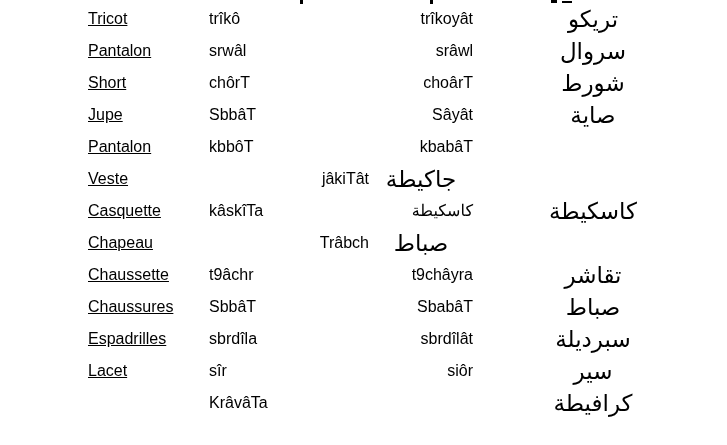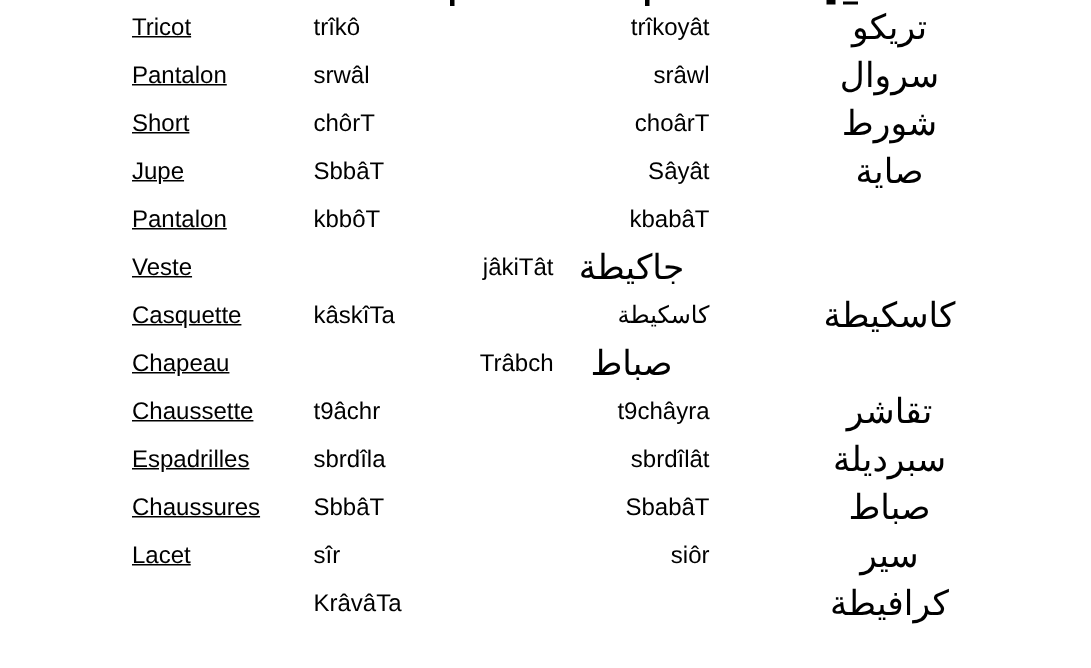--- a/index.html
+++ b/index.html
@@ -96,30 +96,30 @@
     <div class="cell c-plural">Trâbch</div>
     <div class="cell c-arabic">صباط</div>
   </div>
       <div class="row">
     <div class="cell c-french">Chaussette</div>
     <div class="cell c-singular">t9âchr</div>
     <div class="cell c-plural">t9châyra</div>
     <div class="cell c-arabic">تقاشر</div>
   </div>
       <div class="row">
+    <div class="cell c-french">Chaussures</div>
+    <div class="cell c-singular">SbbâT</div>
+    <div class="cell c-plural">SbabâT</div>
+    <div class="cell c-arabic">صباط</div>
+  </div>
+      <div class="row">
     <div class="cell c-french">Espadrilles</div>
     <div class="cell c-singular">sbrdîla</div>
     <div class="cell c-plural">sbrdîlât</div>
     <div class="cell c-arabic">سبرديلة</div>
-  </div>
-      <div class="row">
-    <div class="cell c-french">Chaussures</div>
-    <div class="cell c-singular">SbbâT</div>
-    <div class="cell c-plural">SbabâT</div>
-    <div class="cell c-arabic">صباط</div>
   </div>
       <div class="row">
     <div class="cell c-french">Lacet</div>
     <div class="cell c-singular">sîr</div>
     <div class="cell c-plural">siôr</div>
     <div class="cell c-arabic">سير</div>
   </div>
       <div class="row">
     <div class="cell c-french"></div>
     <div class="cell c-singular">KrâvâTa</div>

